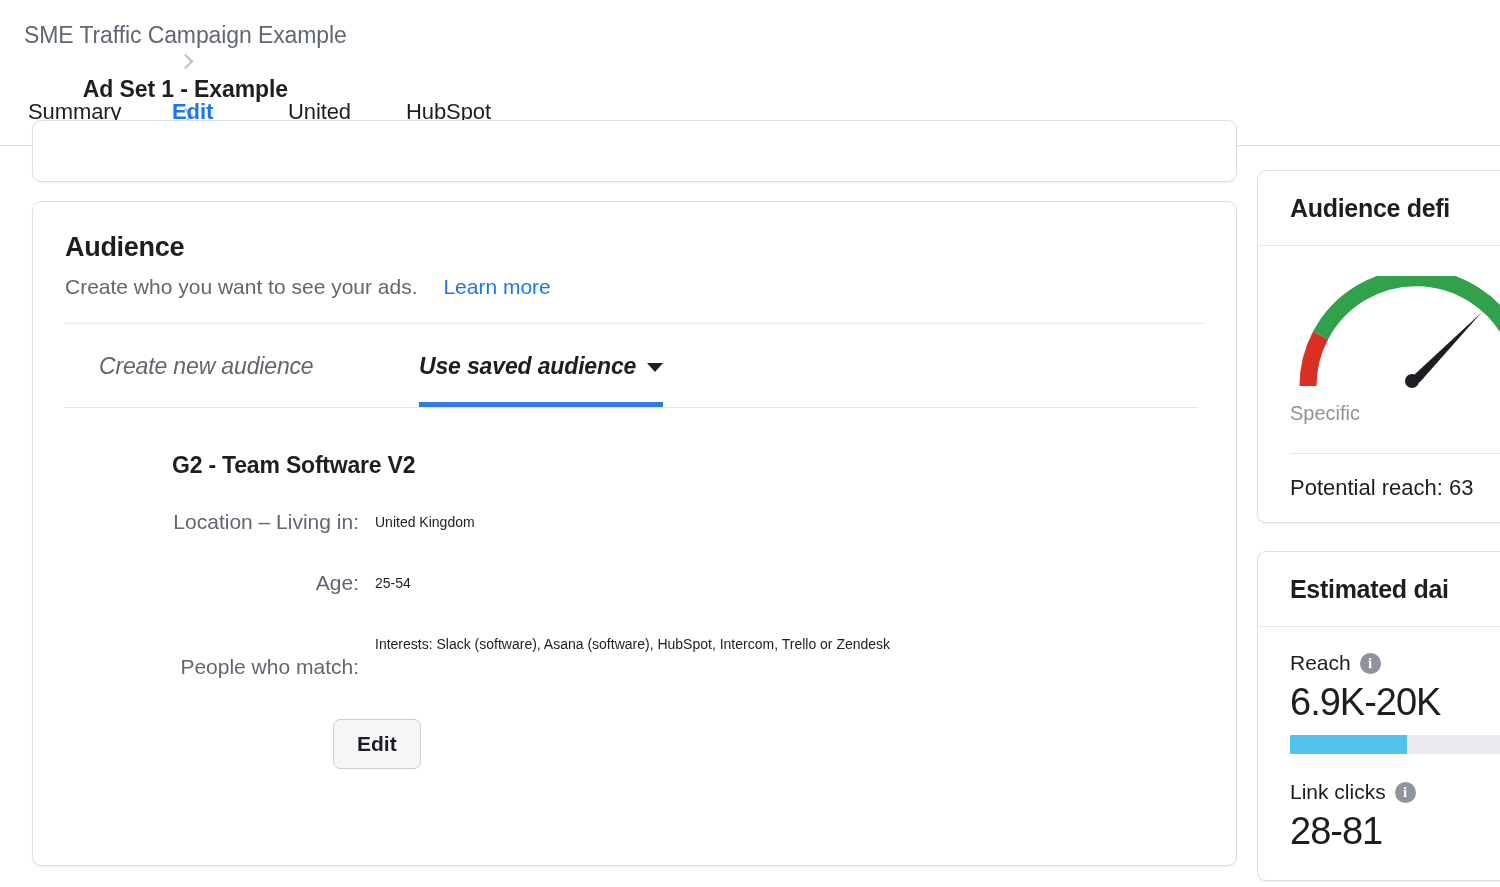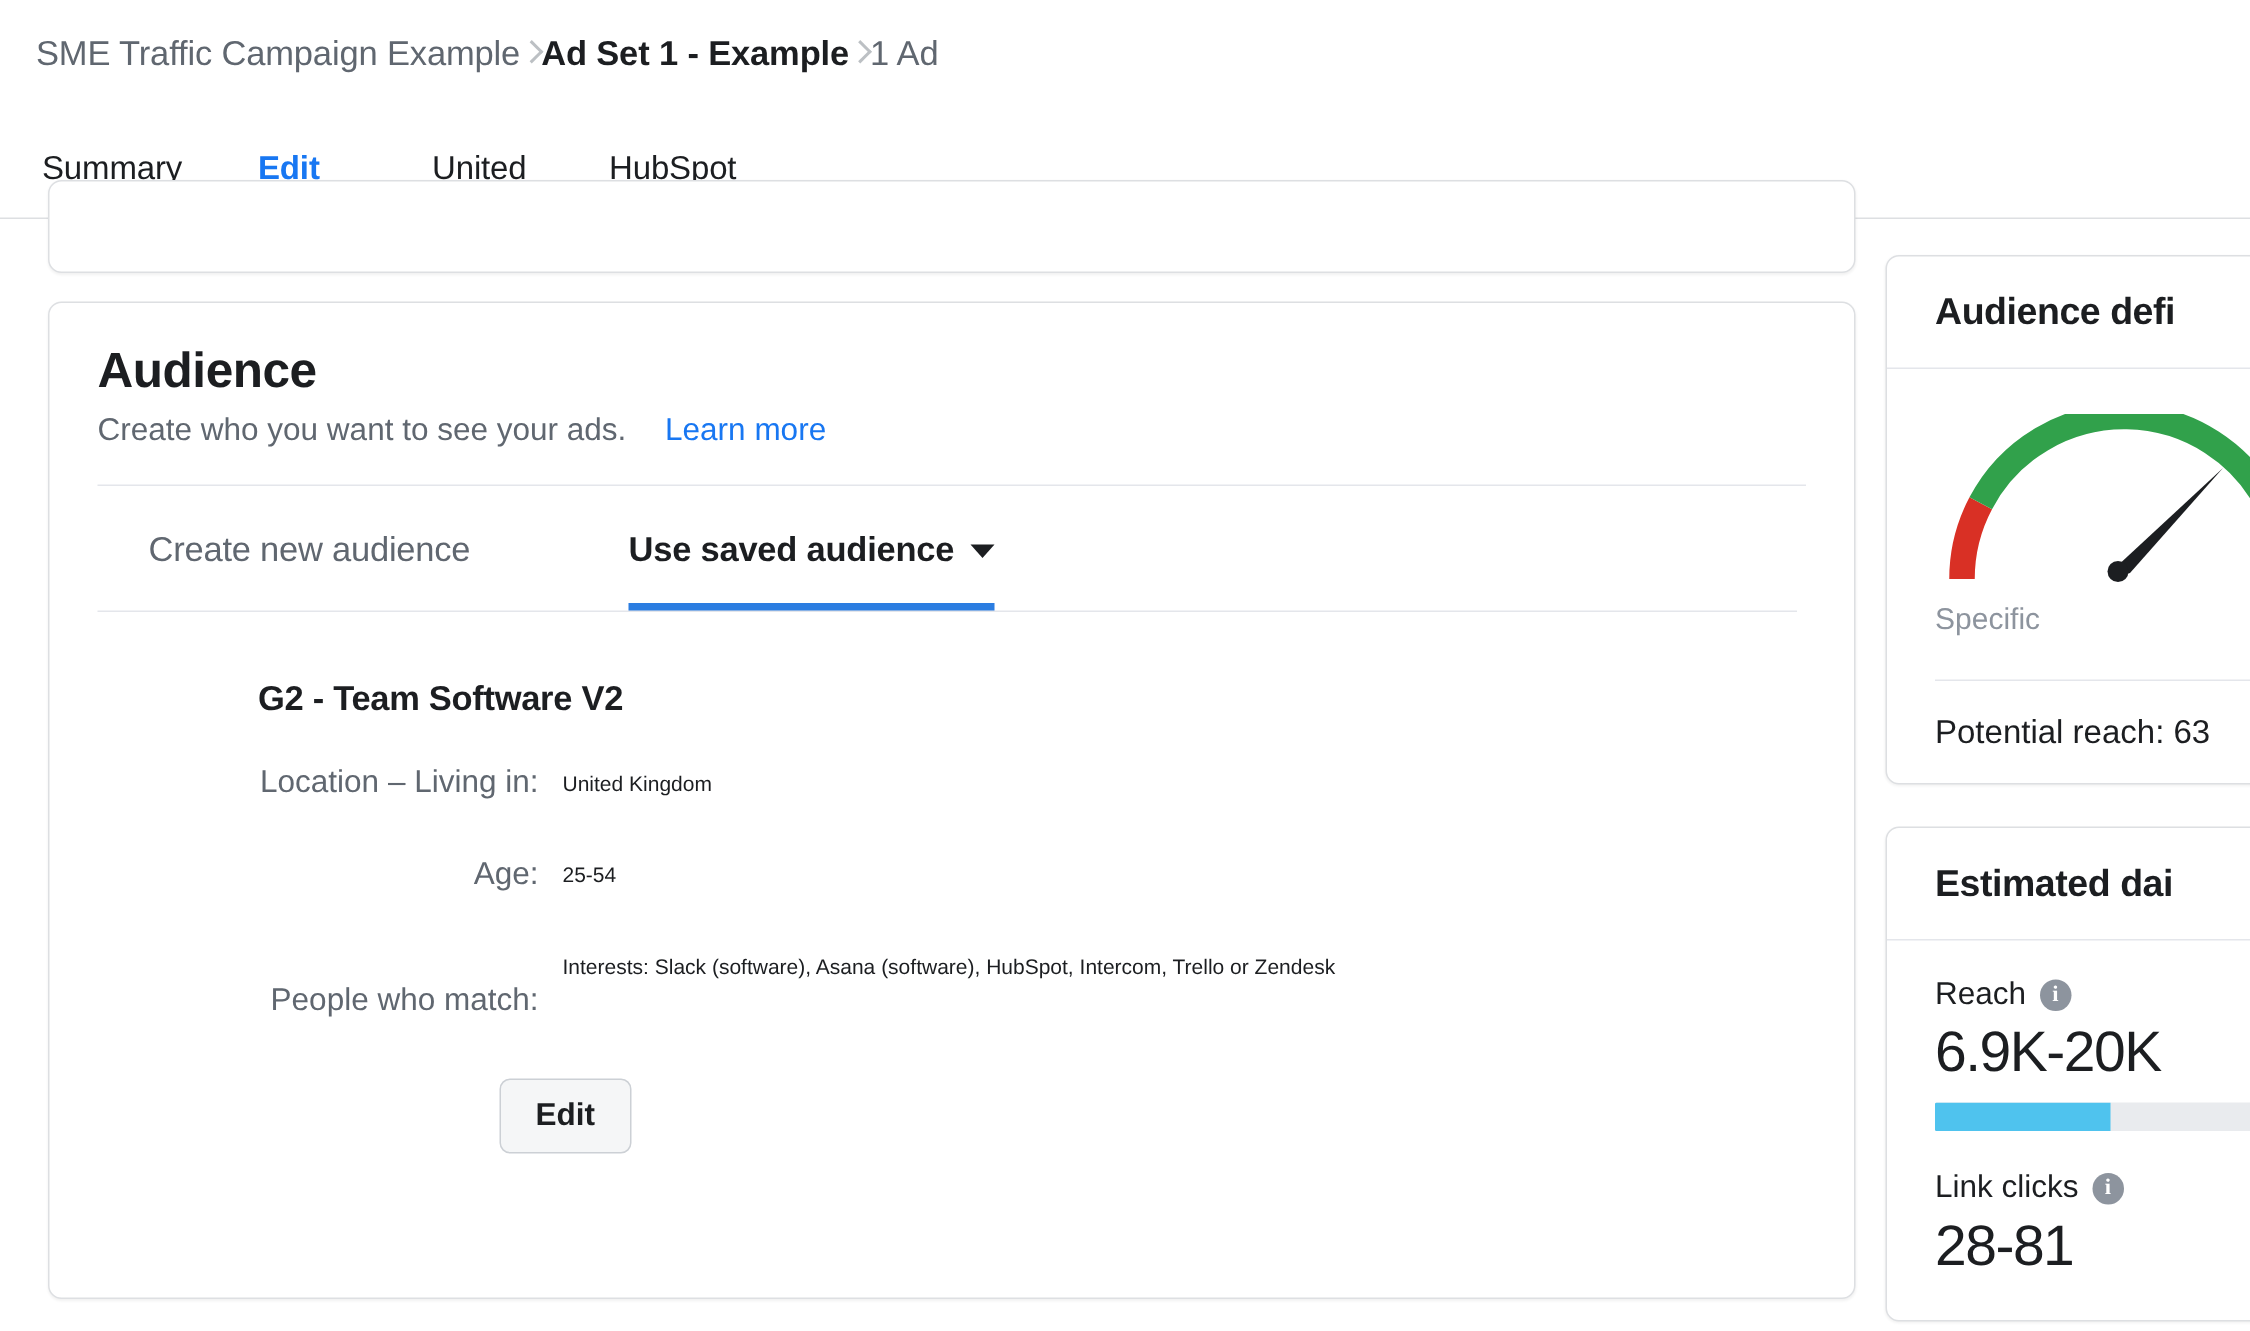--- a/index.html
+++ b/index.html
@@ -11,21 +11,21 @@
     background: #ffffff;
     font-family: "Liberation Sans", sans-serif;
     -webkit-font-smoothing: antialiased;
   }
   .page { position: relative; width: 1500px; height: 887px; overflow: hidden; }
 
   
   .breadcrumb {
     position: absolute; left: 24px; top: 19px;
     display: flex; align-items: center; 
-    font-size: 23px; line-height: 32px; white-space: nowrap;
+    font-size: 23px; line-height: 32px; white-space: nowrap; flex-direction: column;
   }
   .crumb { color: #606770; letter-spacing: -0.1px; }
   .crumb.active { color: #1c1e21; font-weight: bold; }
   .crumb.last { color: #606770; }
   .chev { display: inline-block; width: 14px; height: 22px; position: relative; }
   .chev::before {
     content: ""; position: absolute; left: 2px; top: 5px;
     width: 9px; height: 9px;
     border-right: 2px solid #bcc0c4; border-top: 2px solid #bcc0c4;
     transform: rotate(45deg);
@@ -62,31 +62,31 @@
     background: #ffffff;
     border: 1px solid #dddfe2;
     border-radius: 9px;
     box-shadow: 0 1px 2px rgba(0,0,0,0.06);
   }
   .card-stub { left: 32px; top: 120px; width: 1205px; height: 62px; }
 
   .card-audience { left: 32px; top: 201px; width: 1205px; height: 665px; }
   .aud-head { padding: 28px 32px 0 32px; }
   .aud-title {
-    font-size: 33px; font-weight: bold; color: #1c1e21;
+    font-size: 27px; font-weight: bold; color: #1c1e21;
     line-height: 34px; letter-spacing: -0.3px;
   }
   .aud-sub {
     margin-top: 9px; font-size: 21px; color: #606770; line-height: 28px;
   }
   .aud-sub .lnk { color: #1877f2; cursor: pointer; margin-left: 20px; }
   .aud-divider { margin-top: 22px; height: 1px; background: #e4e6eb; }
 
   .aud-tabs {
-    position: relative; margin: 0 32px; height: 84px;
+    position: relative; margin: 0 32px; height: 84px; font-style: italic;
   }
   .aud-tabs-rule {
     position: absolute; left: 0; right: 6px; bottom: 0; height: 1px; background: #e4e6eb;
   }
   .aud-tab {
     position: absolute; bottom: 0; height: 84px;
     display: flex; align-items: center; gap: 11px;
     font-size: 23px; color: #606770; white-space: nowrap; cursor: pointer;
     letter-spacing: -0.15px;
   }

